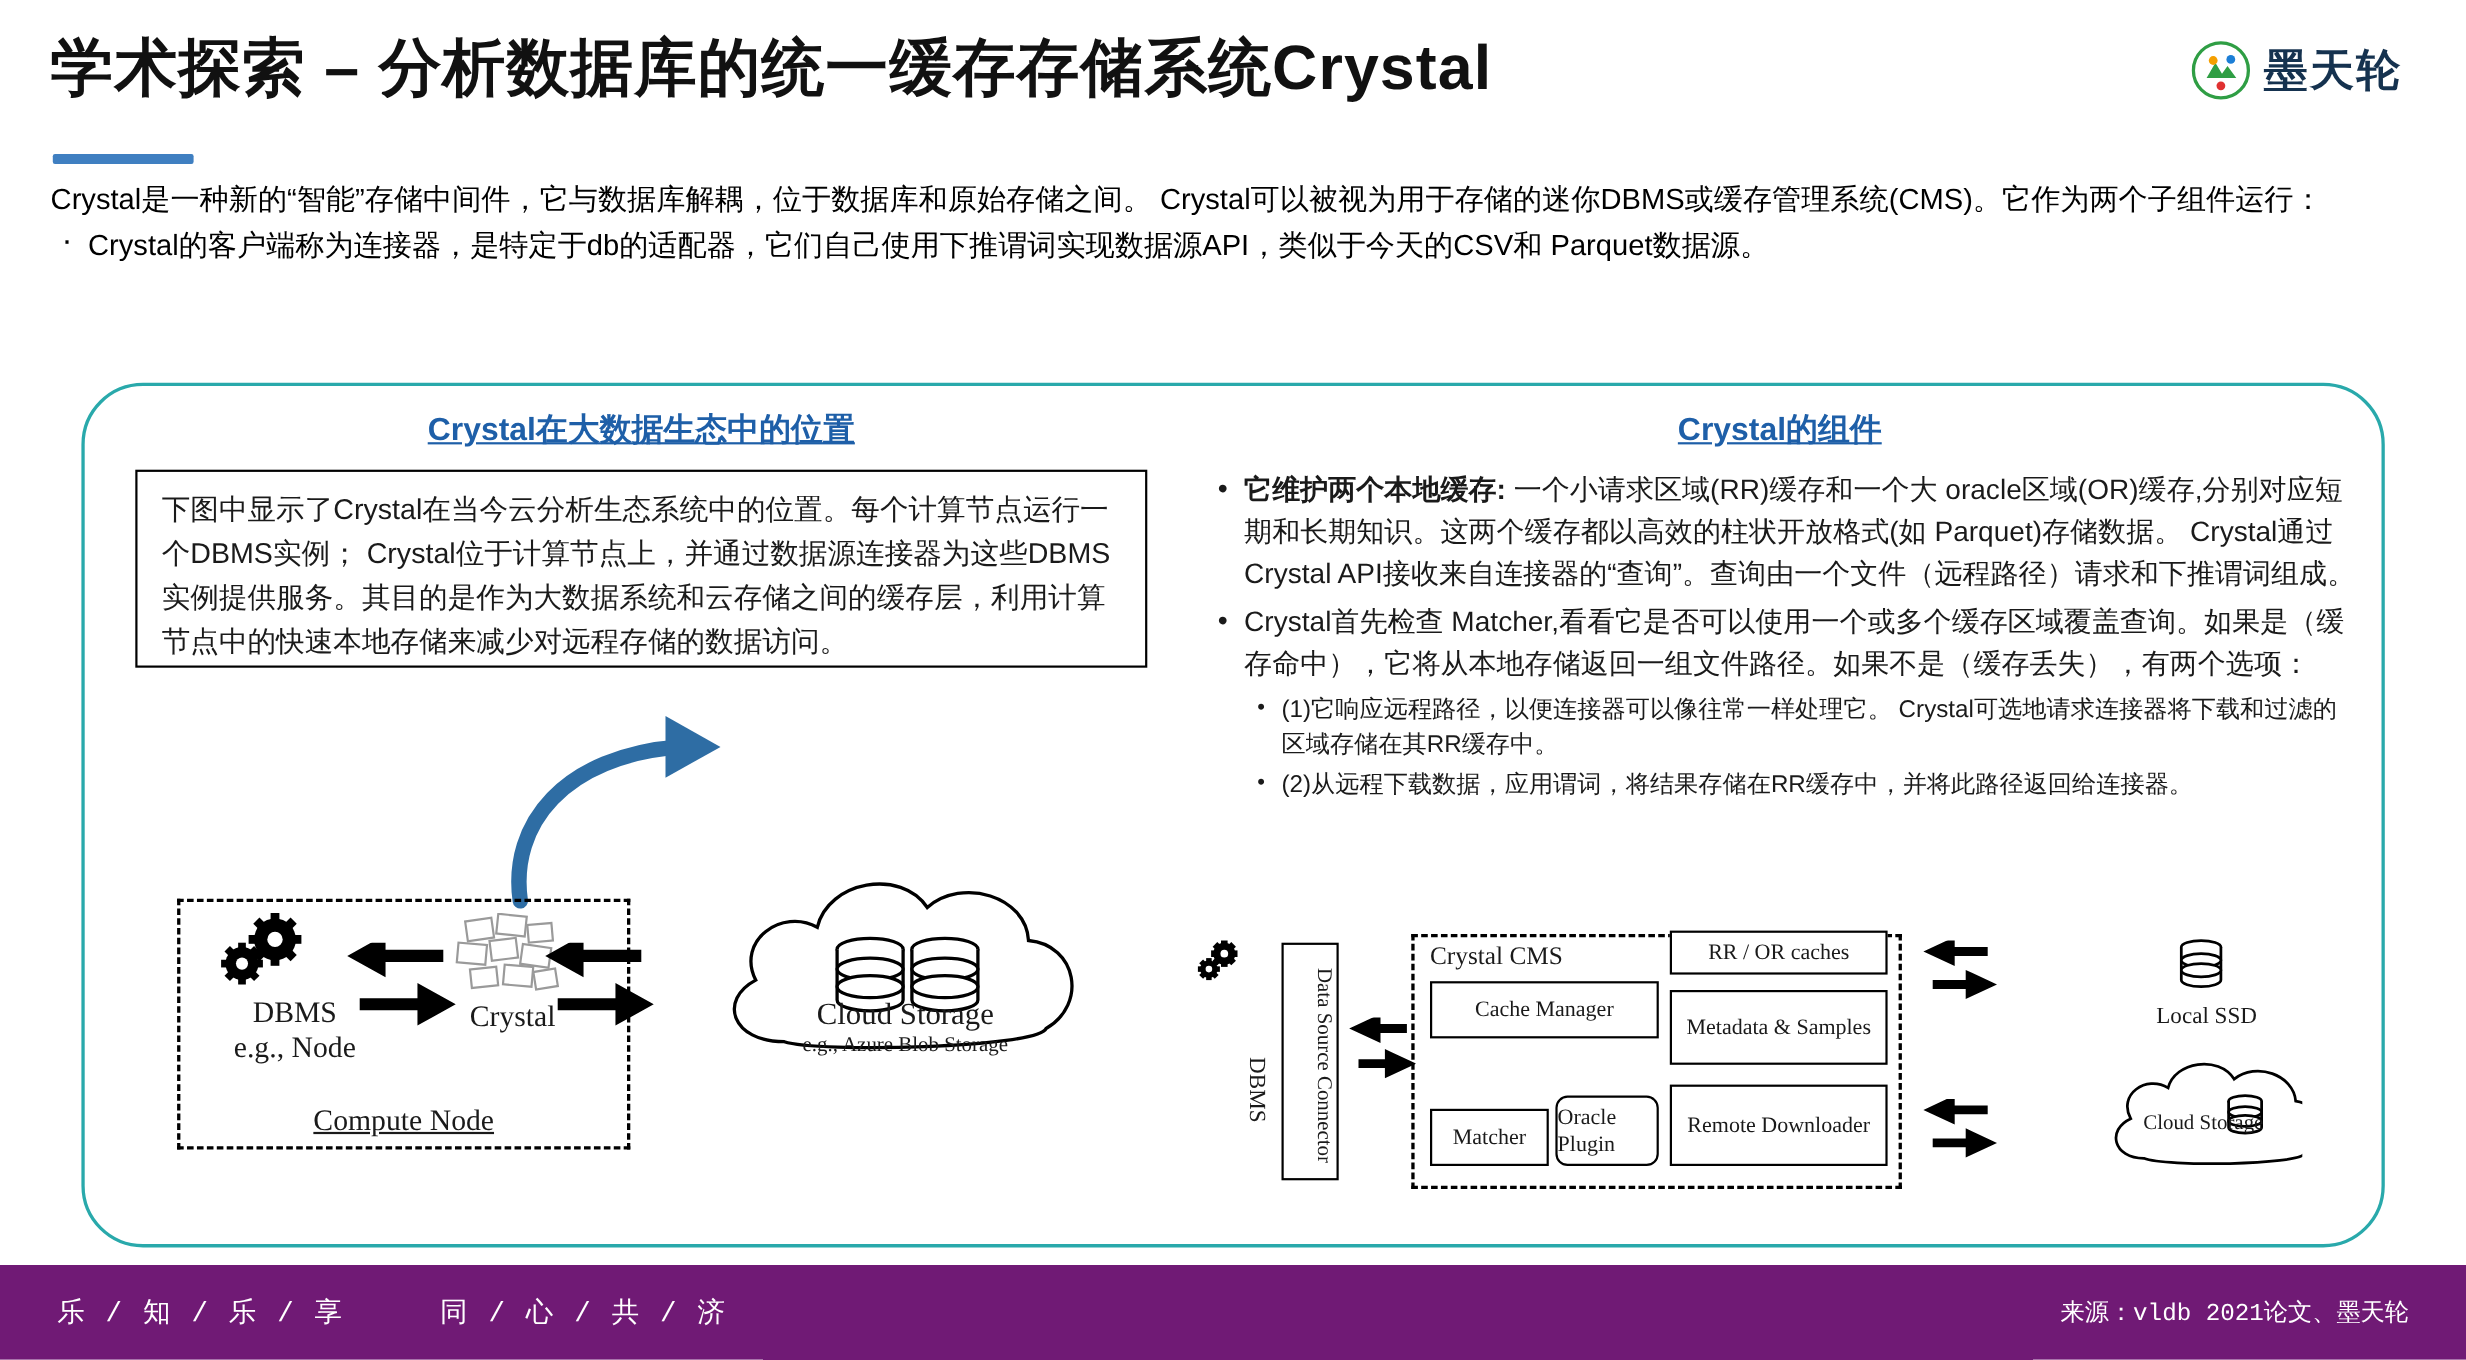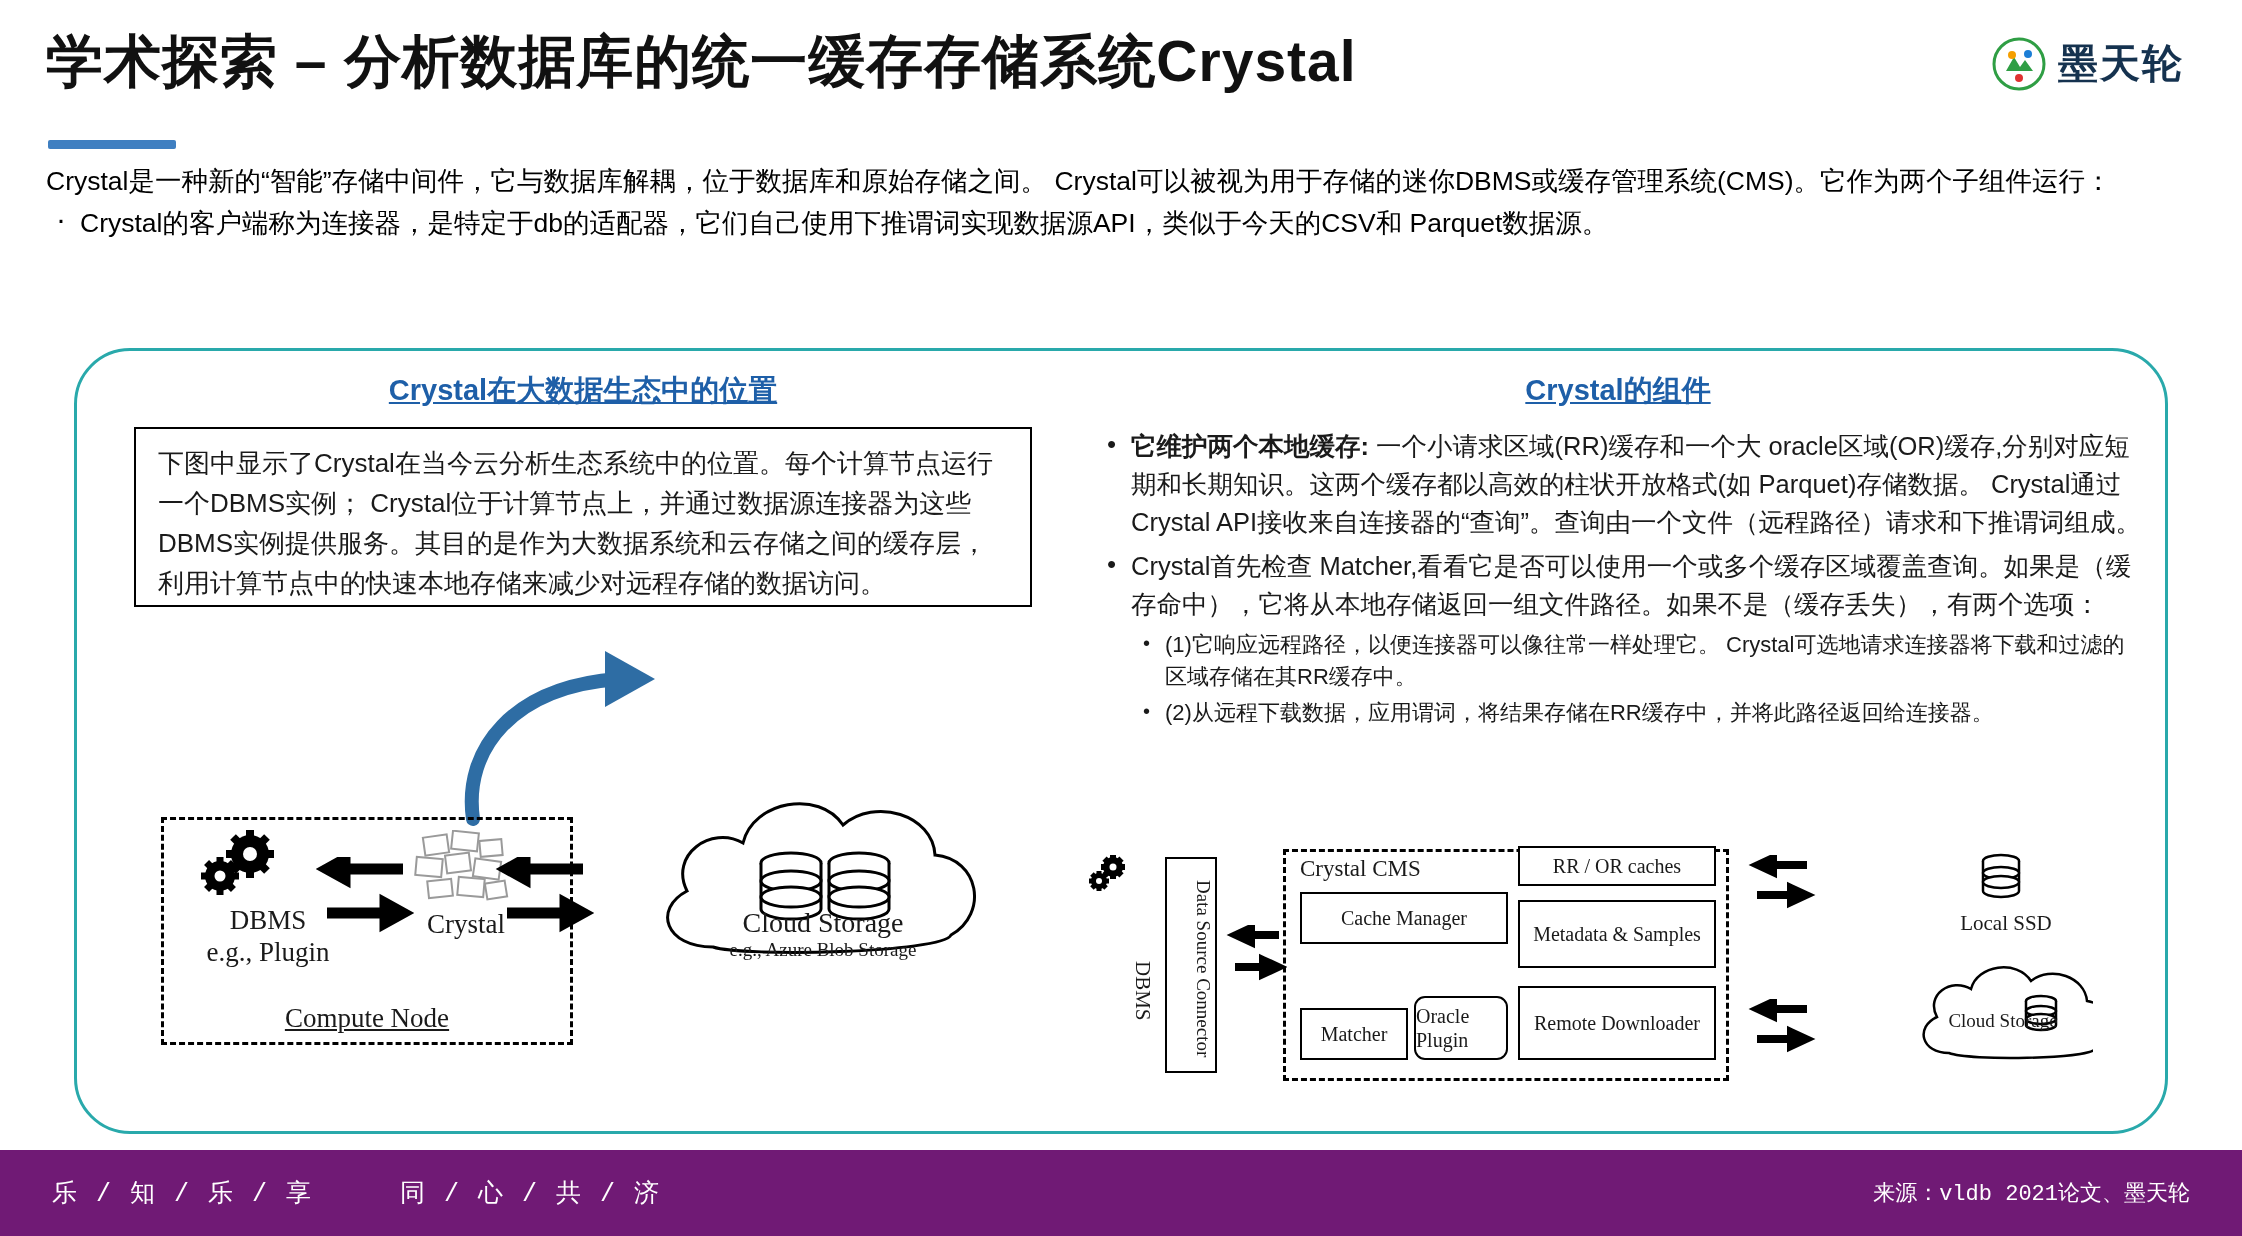--- a/index.html
+++ b/index.html
@@ -128,21 +128,21 @@
     font-weight: bold;
     color: #1e5fa8;
     text-decoration: underline;
     margin-bottom: 16px;
   }
   .col-head.right { color: #1e5fa8; }
 
   .left-box {
     border: 2px solid #000;
     box-sizing: border-box;
-    margin: 0 31px;
+    margin: 0 20px;
     padding: 14px 18px 16px 22px;
     font-size: 26px;
     line-height: 40px;
     height: 180px;
   }
 
   
   .bullets {
     font-size: 25.5px;
     line-height: 38px;
@@ -404,21 +404,21 @@
                     <rect x="32.5" y="27" width="7" height="38"></rect>
                     <rect x="17" y="42.5" width="38" height="7"></rect>
                     <rect x="32.5" y="27" width="7" height="38" transform="rotate(45 36 46)"></rect>
                     <rect x="17" y="42.5" width="38" height="7" transform="rotate(45 36 46)"></rect>
                   </g>
                   <circle cx="36" cy="46" r="5.5" fill="#fff"></circle>
                 </g>
               </svg>
             </div>
             <div class="label-c">DBMS</div>
-            <div class="label-c">e.g., Plugin</div>
+            <div class="label-c">e.g., Node</div>
           </div>
 
           <div class="crystal-block">
             <div>
               <svg width="120" height="78" viewBox="0 0 120 78" style="margin:0 auto;">
                 <g fill="#ffffff" stroke="#9a9a9a" stroke-width="2">
                   <rect x="18" y="6" width="24" height="18" transform="rotate(-8 30 15)"></rect>
                   <rect x="46" y="2" width="26" height="18" transform="rotate(6 59 11)"></rect>
                   <rect x="74" y="10" width="22" height="16" transform="rotate(-5 85 18)"></rect>
                   <rect x="10" y="28" width="26" height="18" transform="rotate(5 23 37)"></rect>

